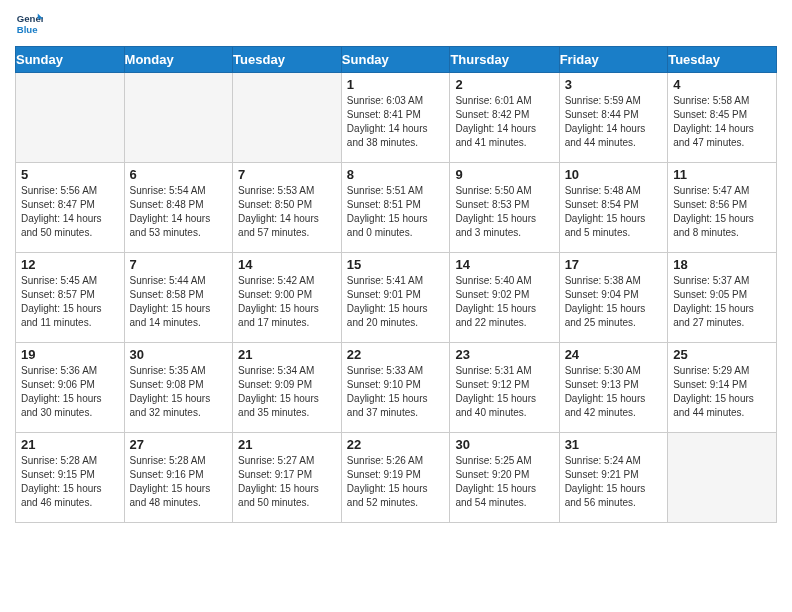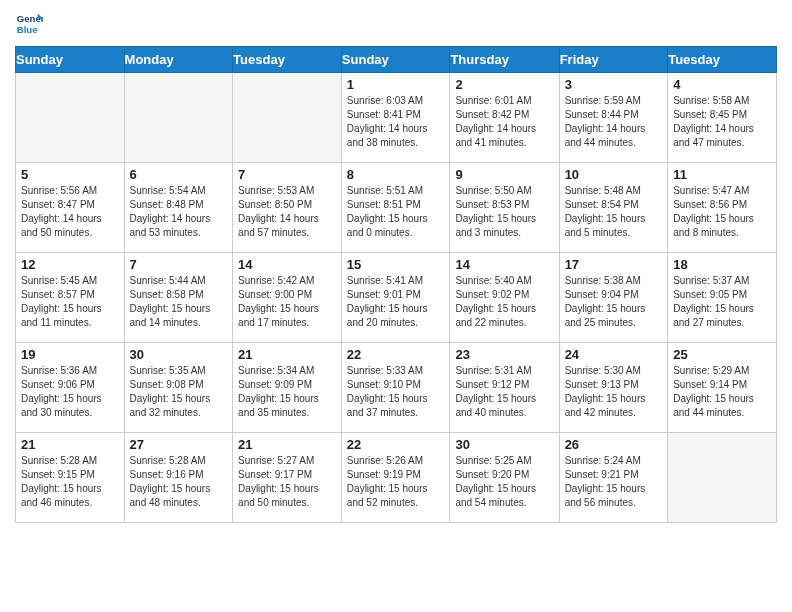--- a/index.html
+++ b/index.html
@@ -245,20 +245,20 @@
           </td>
           <td>
             <span class="day-num">22</span>
             <div class="day-info">Sunrise: 5:26 AM<br>Sunset: 9:19 PM<br>Daylight: 15 hours<br>and 52 minutes.</div>
           </td>
           <td>
             <span class="day-num">30</span>
             <div class="day-info">Sunrise: 5:25 AM<br>Sunset: 9:20 PM<br>Daylight: 15 hours<br>and 54 minutes.</div>
           </td>
           <td>
-            <span class="day-num">26</span>
+            <span class="day-num">31</span>
             <div class="day-info">Sunrise: 5:24 AM<br>Sunset: 9:21 PM<br>Daylight: 15 hours<br>and 56 minutes.</div>
           </td>
           <td class="empty"></td>
         </tr>
       </tbody>
   </table>
 </div>
 
 </body></html>

